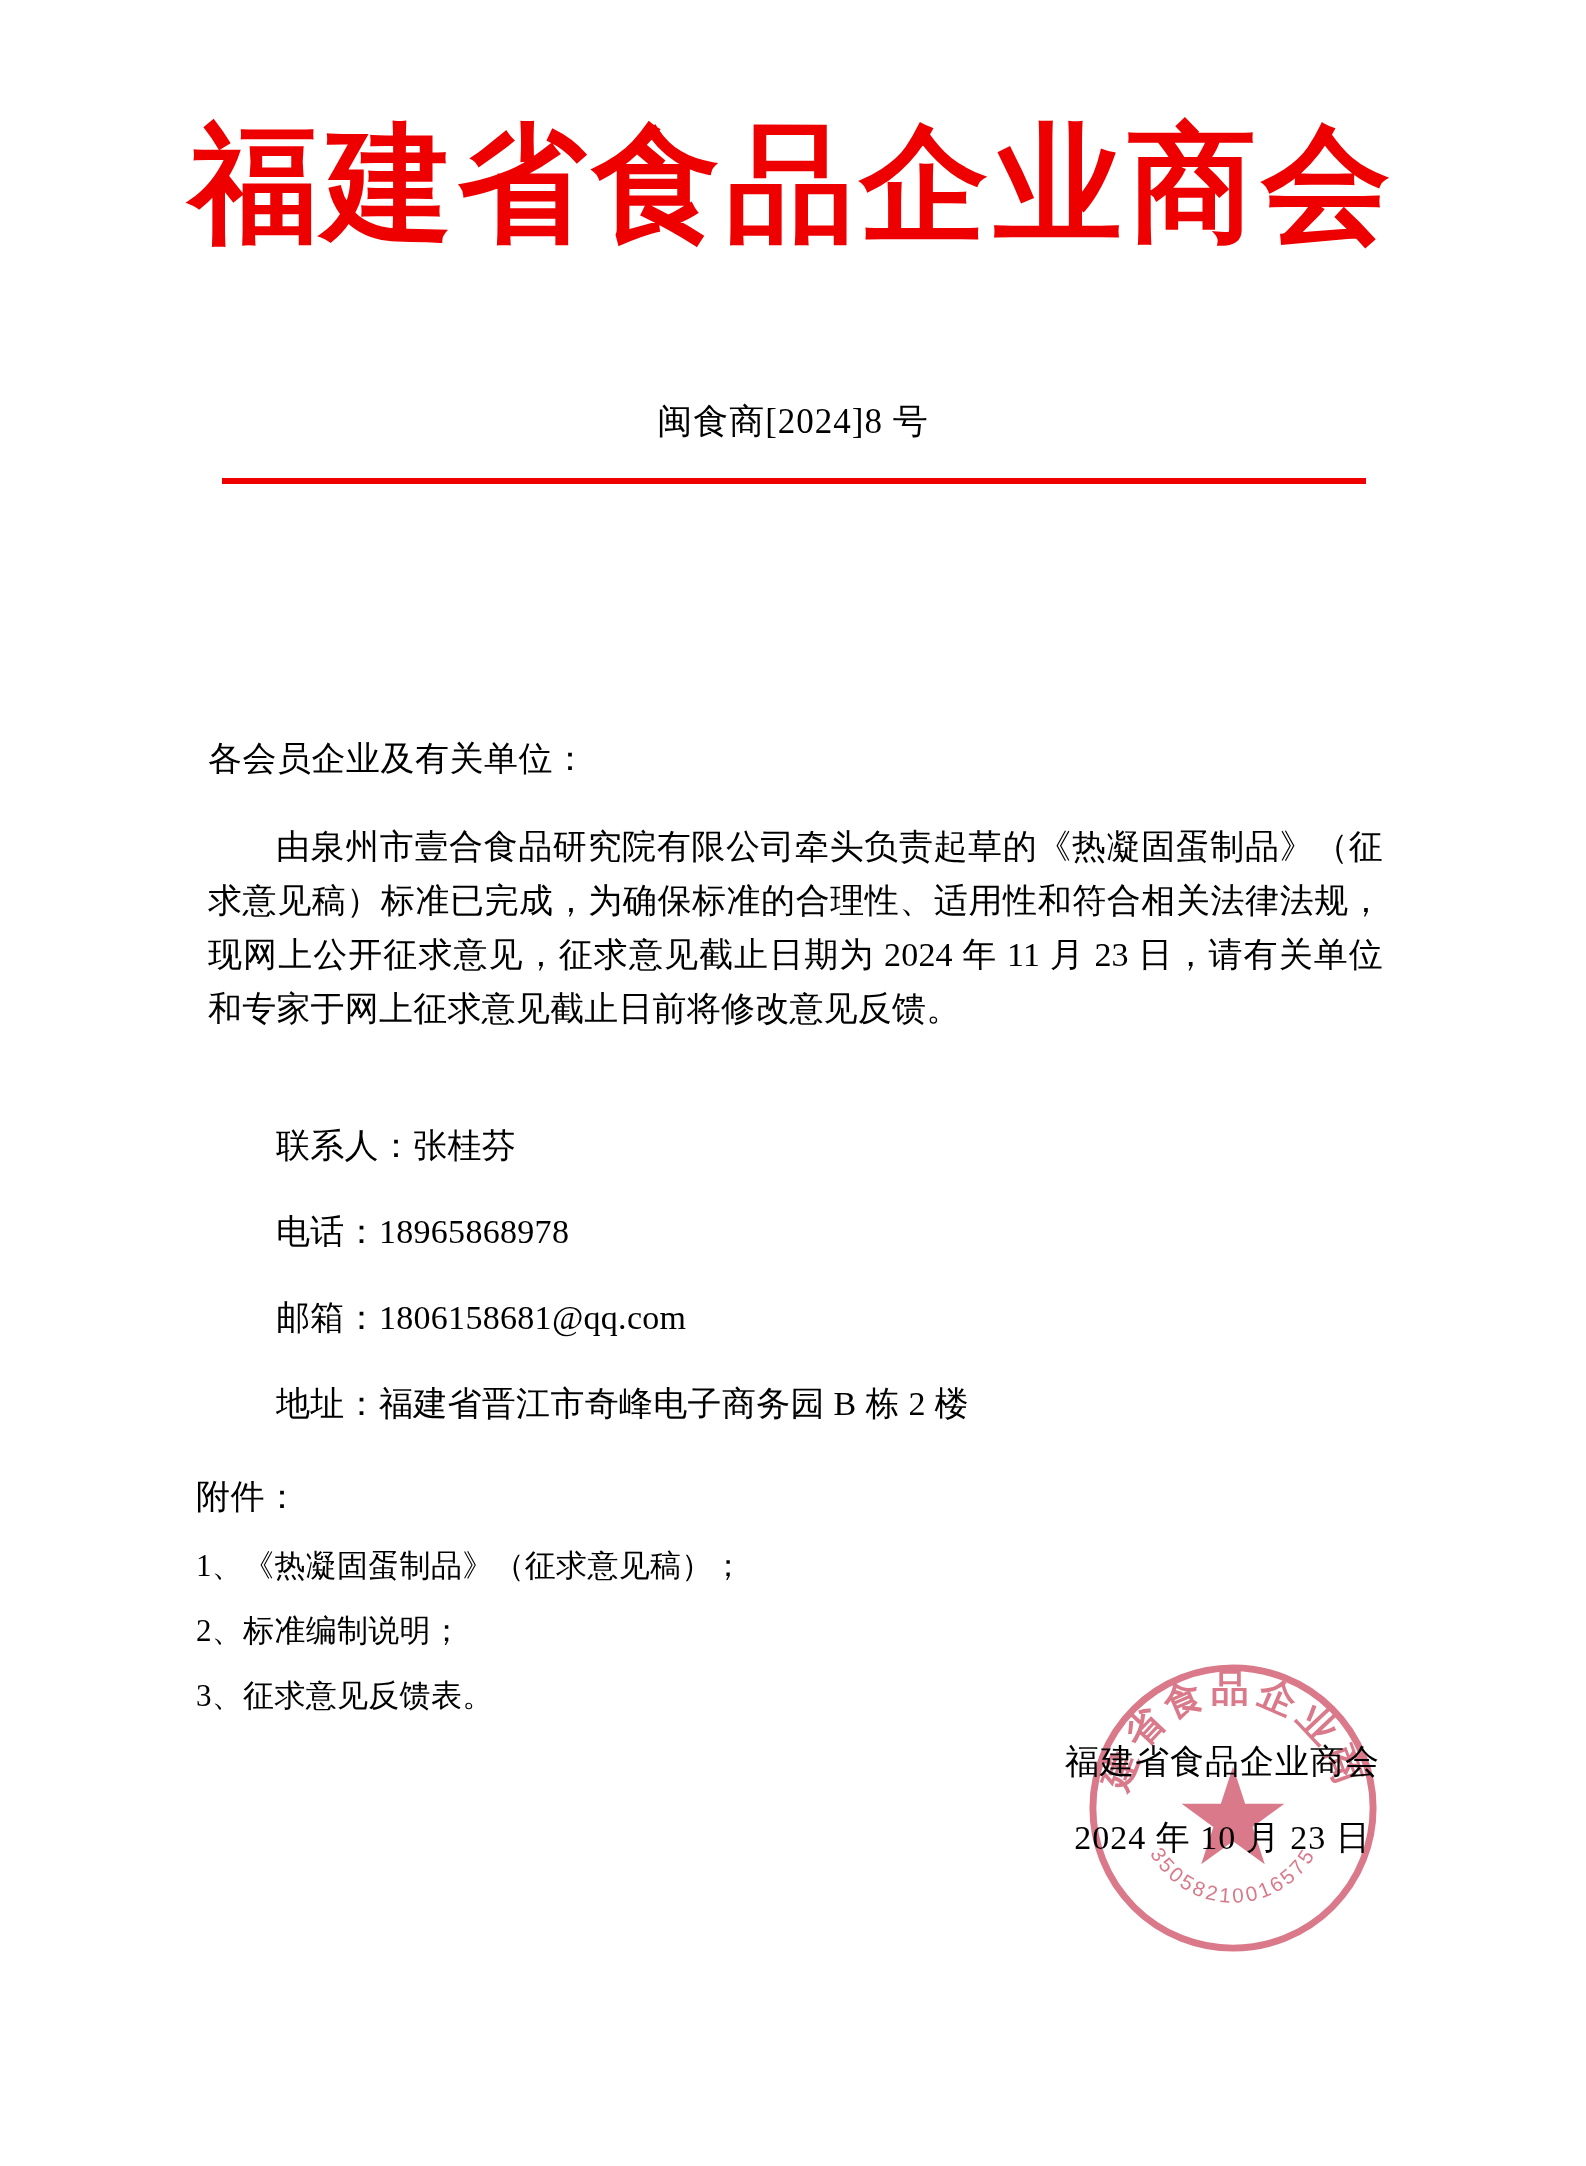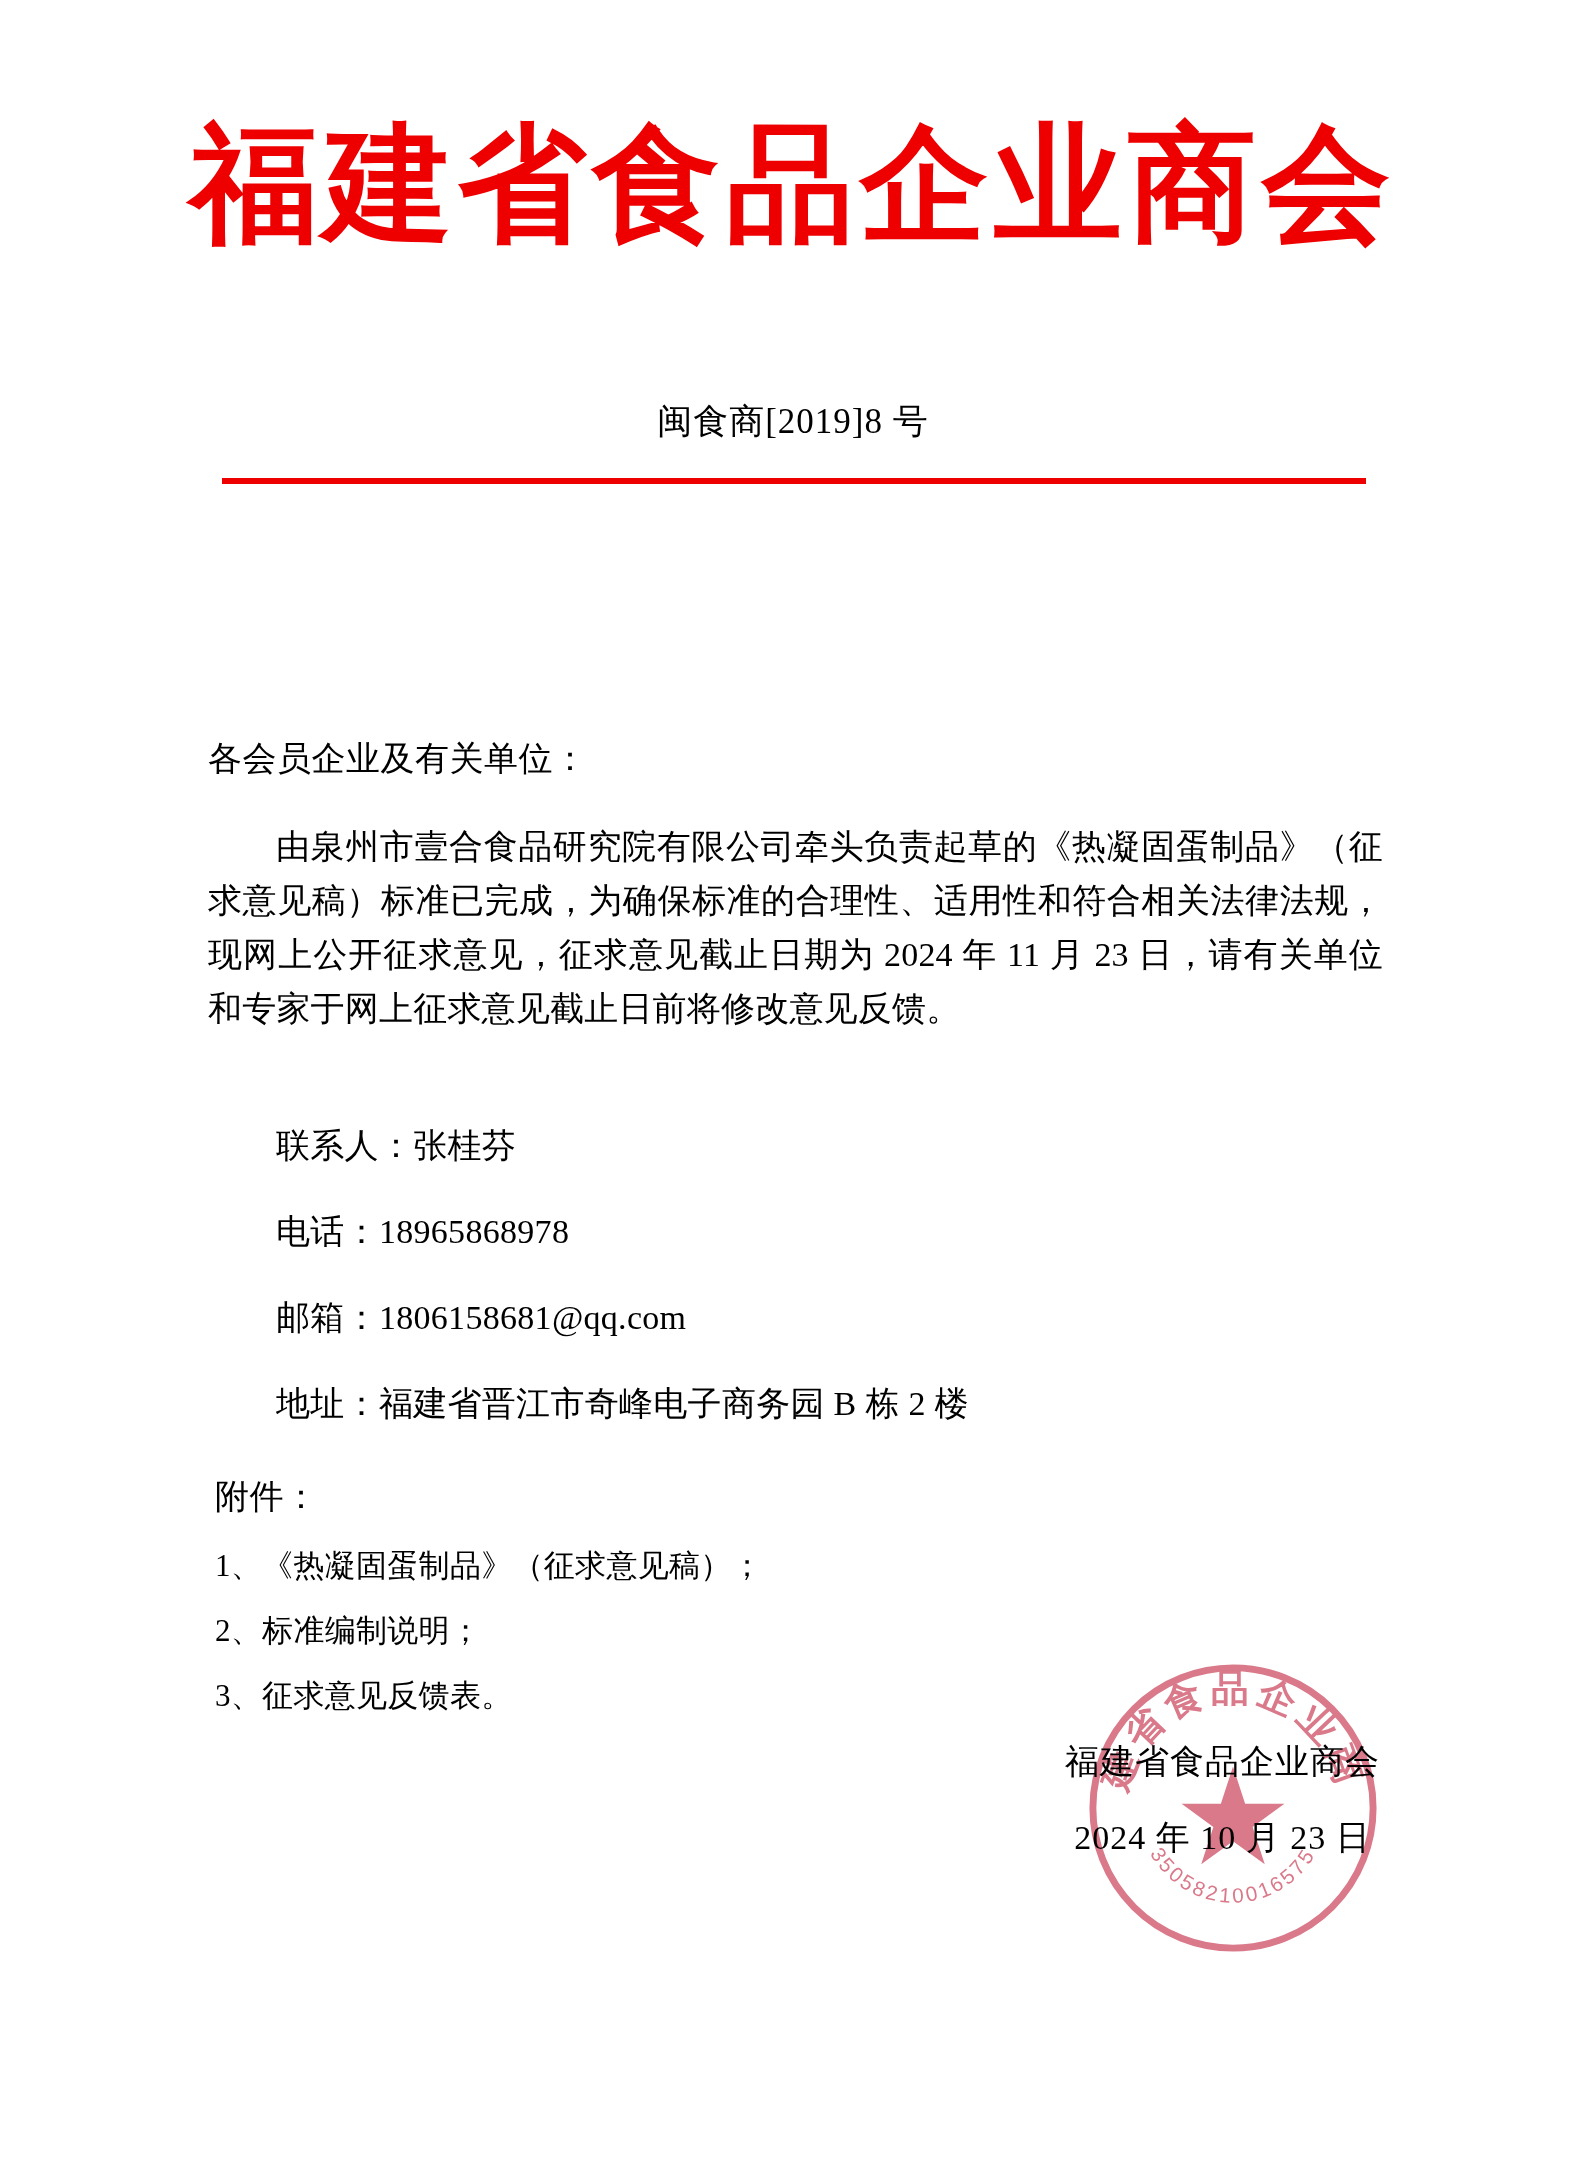--- a/index.html
+++ b/index.html
@@ -108,21 +108,21 @@
     line-height: 56px;
     padding-left: 68px;
     margin-bottom: 30px;
     letter-spacing: 0.3px;
     white-space: nowrap;
   }
 
   
   .attach-block {
     position: absolute;
-    left: 215px;
+    left: 196px;
     top: 1480px;
     width: 1000px;
   }
   .attach-heading {
     font-size: 34px;
     line-height: 1.0;
     margin-bottom: 36px;
     letter-spacing: 0.5px;
   }
   .attach-item {
@@ -167,21 +167,21 @@
   }
   .seal svg { display: block; width: 100%; height: 100%; }
 </style>
 </head>
 <body>
 
 <div class="page">
 
   <div class="letterhead">福建省食品企业商会</div>
 
-  <div class="doc-number">闽食商[2019]8 号</div>
+  <div class="doc-number">闽食商[2024]8 号</div>
 
   <div class="red-rule"></div>
 
 
   <div class="body-block">
     <div class="salutation">各会员企业及有关单位：</div>
     <div class="para">由泉州市壹合食品研究院有限公司牵头负责起草的《热凝固蛋制品》（征求意见稿）标准已完成，为确保标准的合理性、适用性和符合相关法律法规，现网上公开征求意见，征求意见截止日期为 2024 年 11 月 23 日，请有关单位和专家于网上征求意见截止日前将修改意见反馈。</div>
   </div>
 
   <div class="contact-block">

